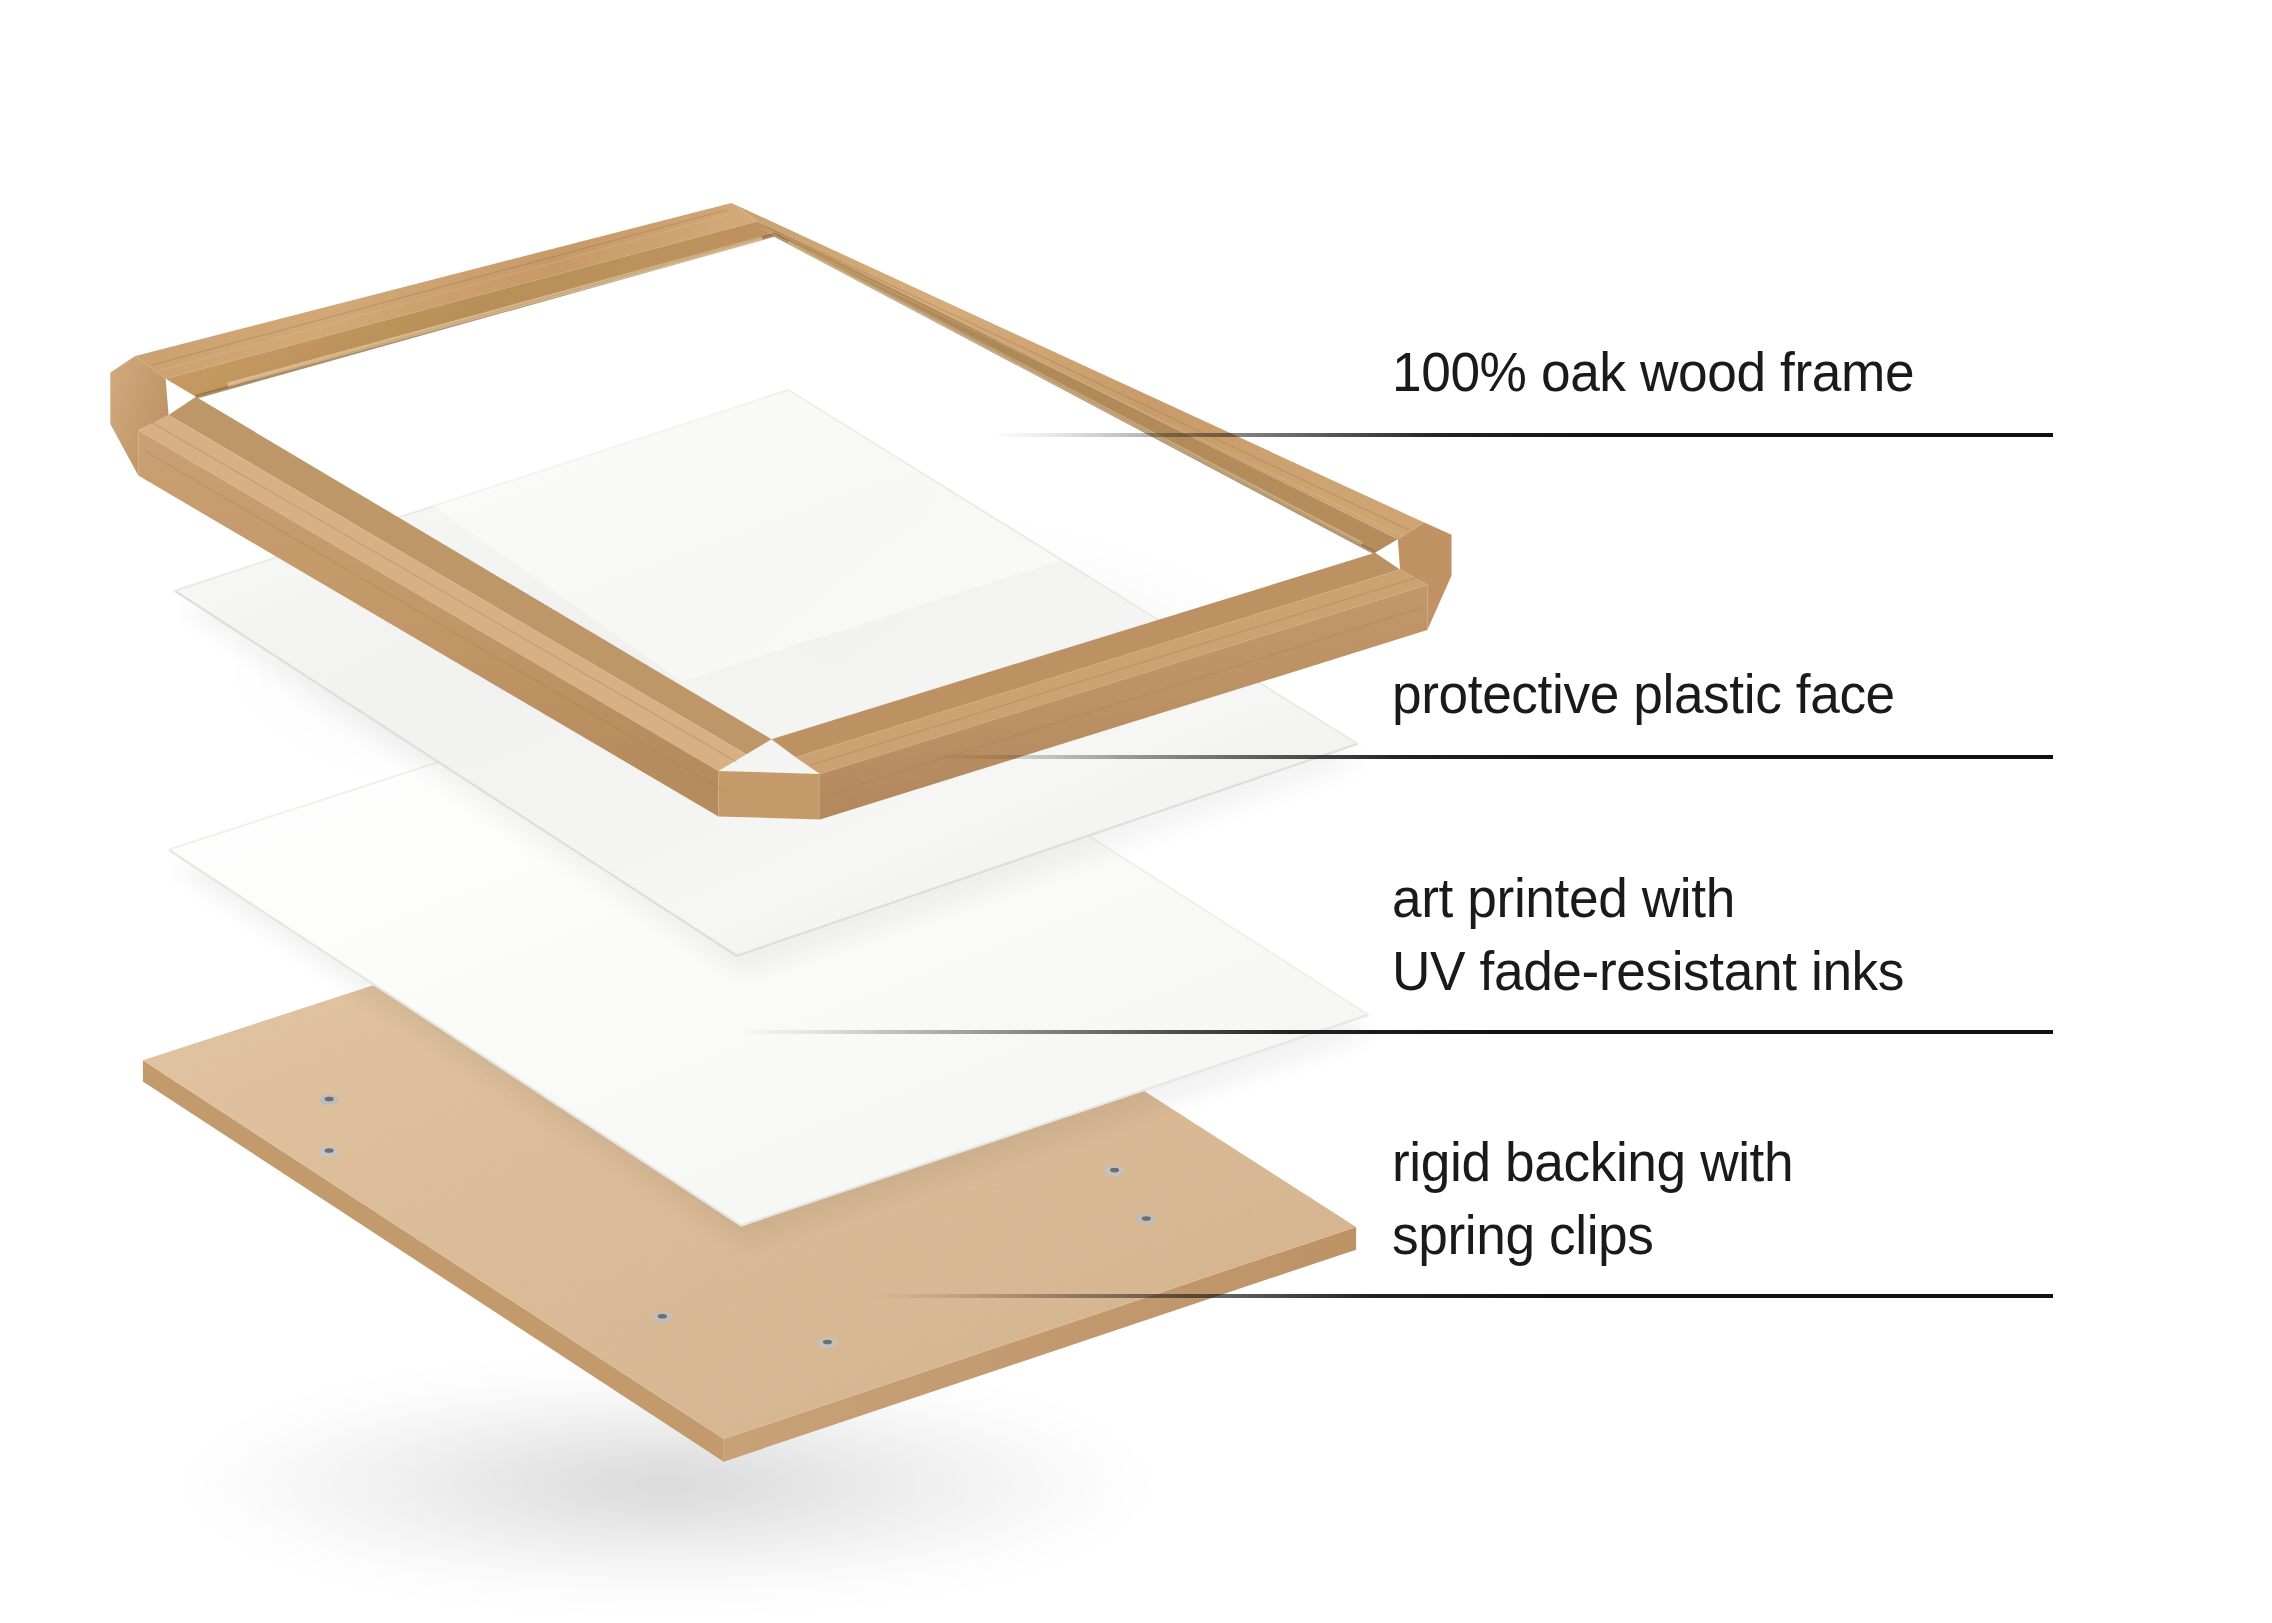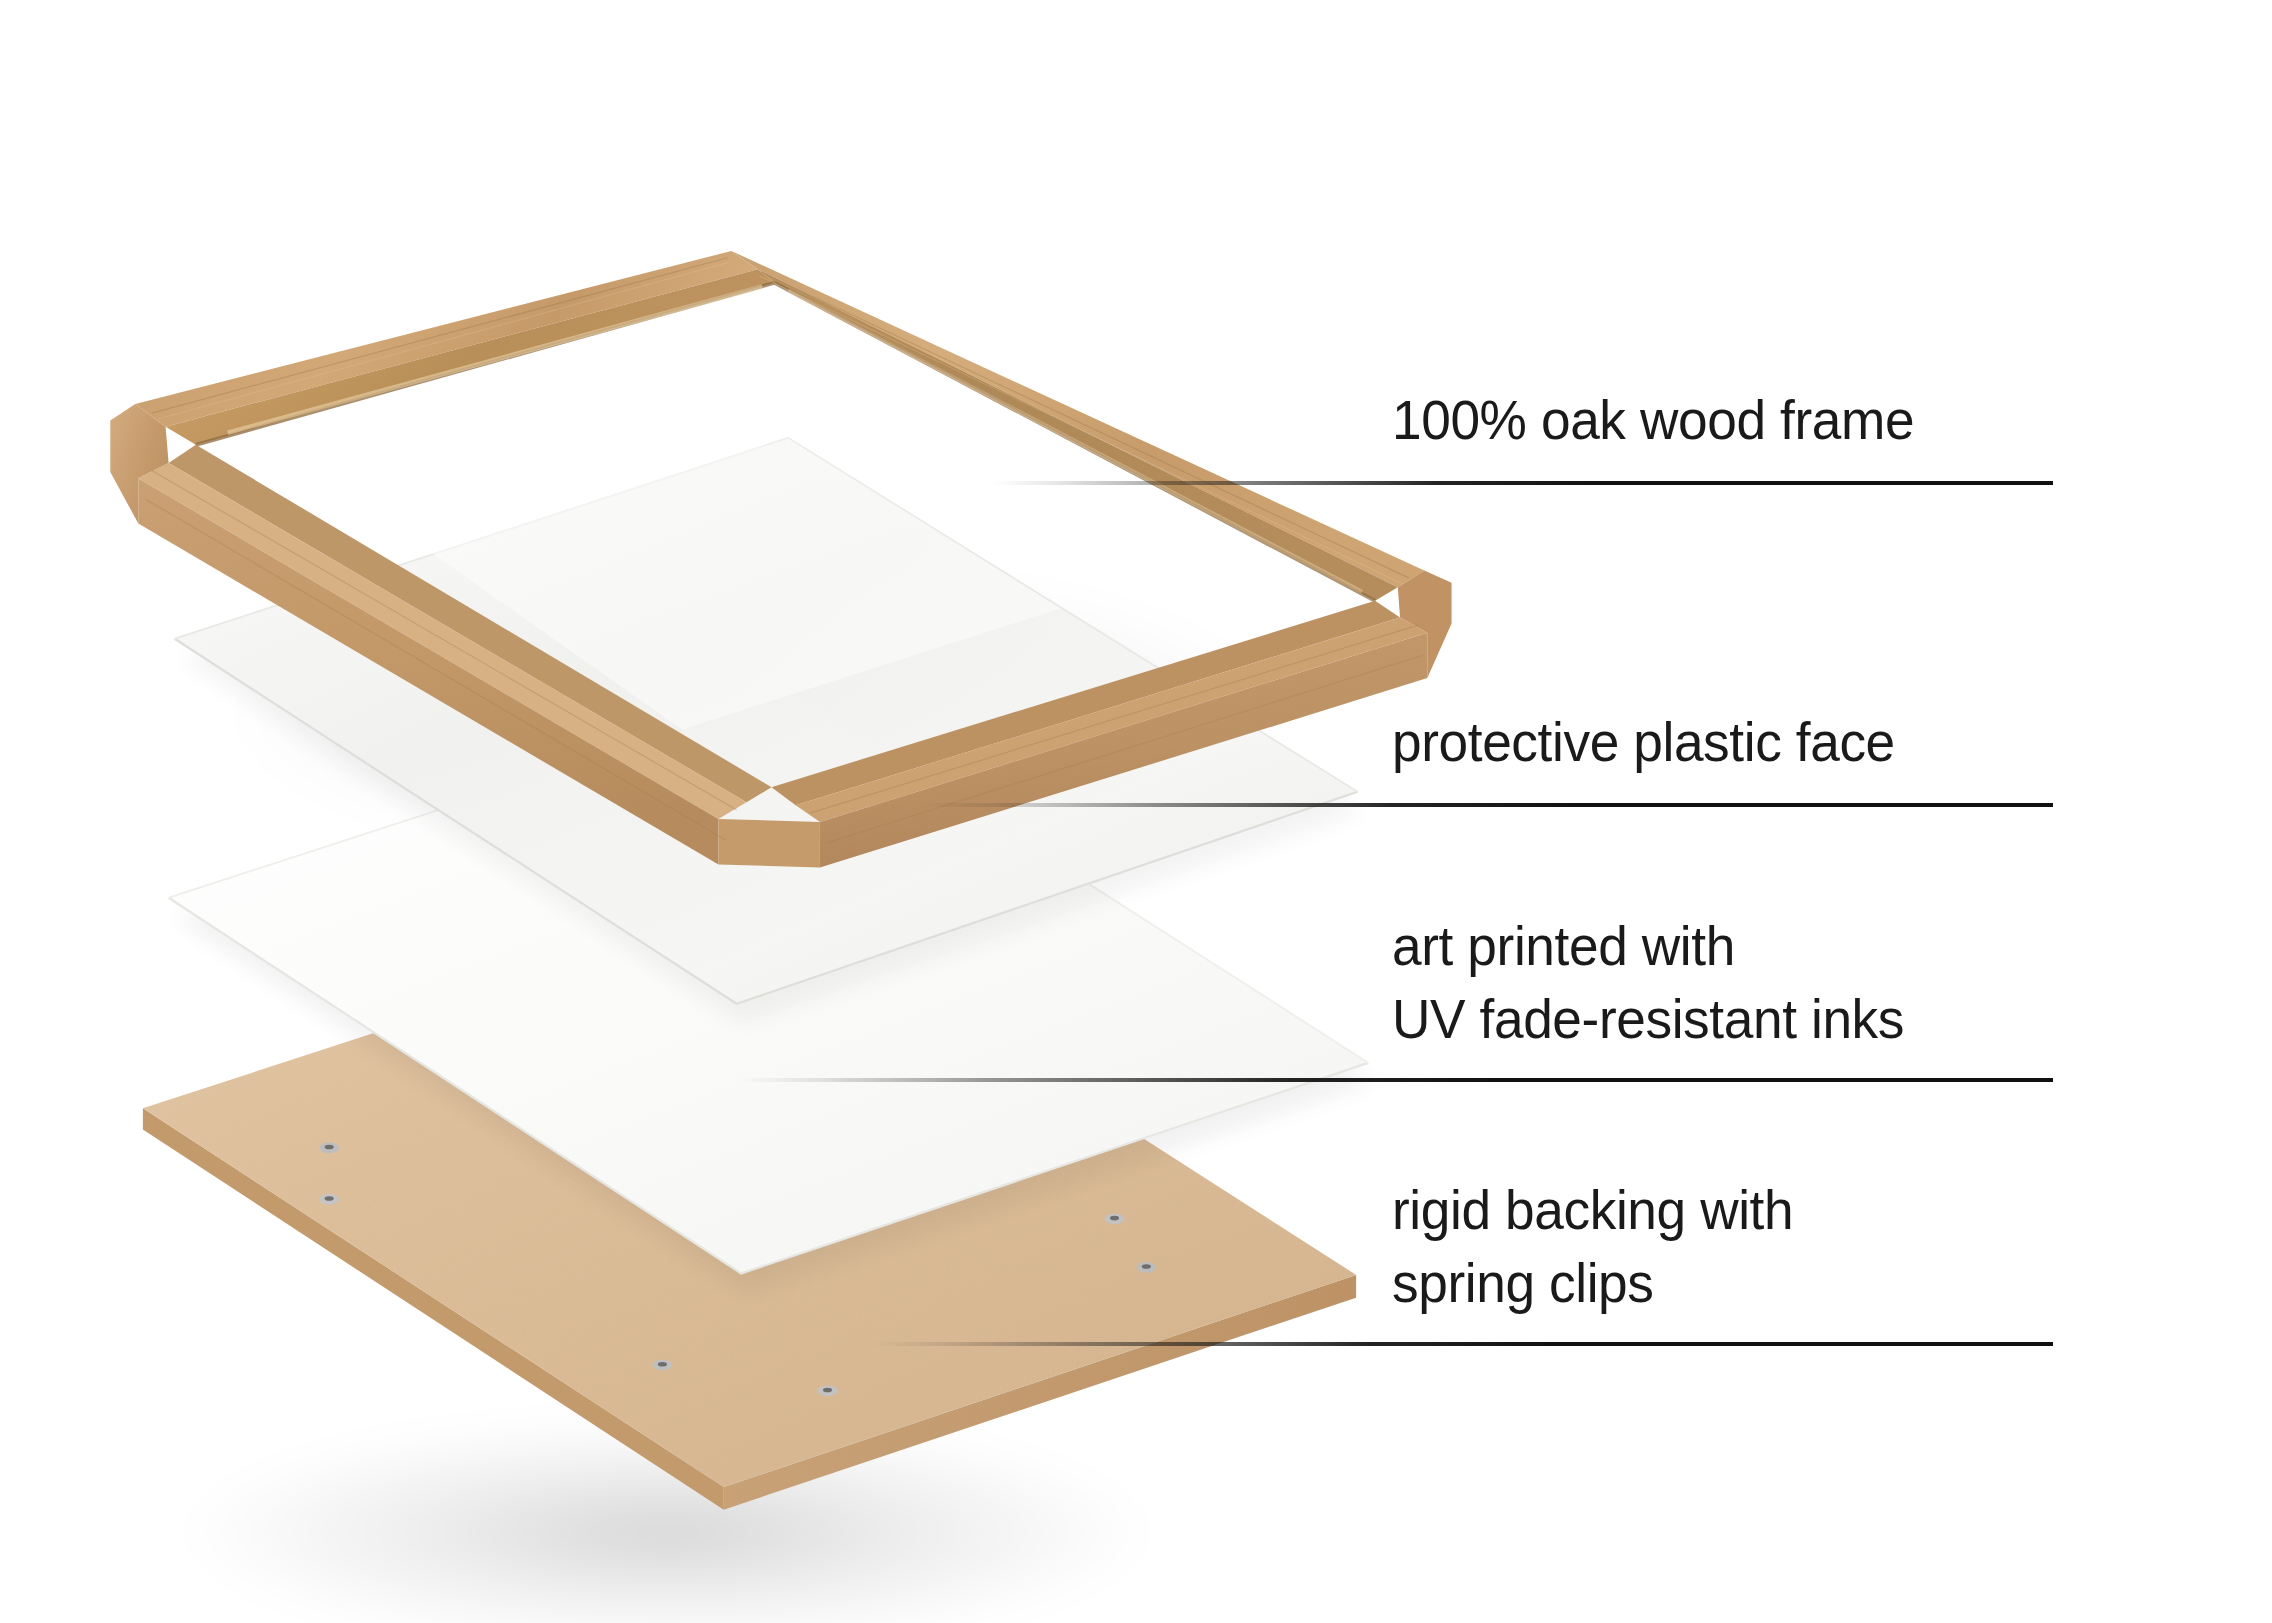--- a/index.html
+++ b/index.html
@@ -1,21 +1,21 @@
 <!DOCTYPE html>
 <html style="font-size:12px"><head>
 <meta charset="utf-8">
 <style>
   html,body{margin:0;padding:0;background:#fff;}
   body{
     width:2273px;height:1623px;position:relative;overflow:hidden;
     font-family:"Liberation Sans", sans-serif;
     background:#ffffff;
   }
-  #stage{position:absolute;inset:0;width:2273px;height:1177px;margin-top:48px;}
+  #stage{position:absolute;inset:0;width:2273px;height:1177px;}
   #scene{position:absolute;left:0;top:0;width:2273px;height:1623px;}
   .callout{
     position:absolute;
     color:#1a1a1a;
     font-weight:300;
     font-size:56px;
     line-height:1.30;
     letter-spacing:-0.4px;
     white-space:pre-line;
     font-family:"Liberation Sans", sans-serif;

